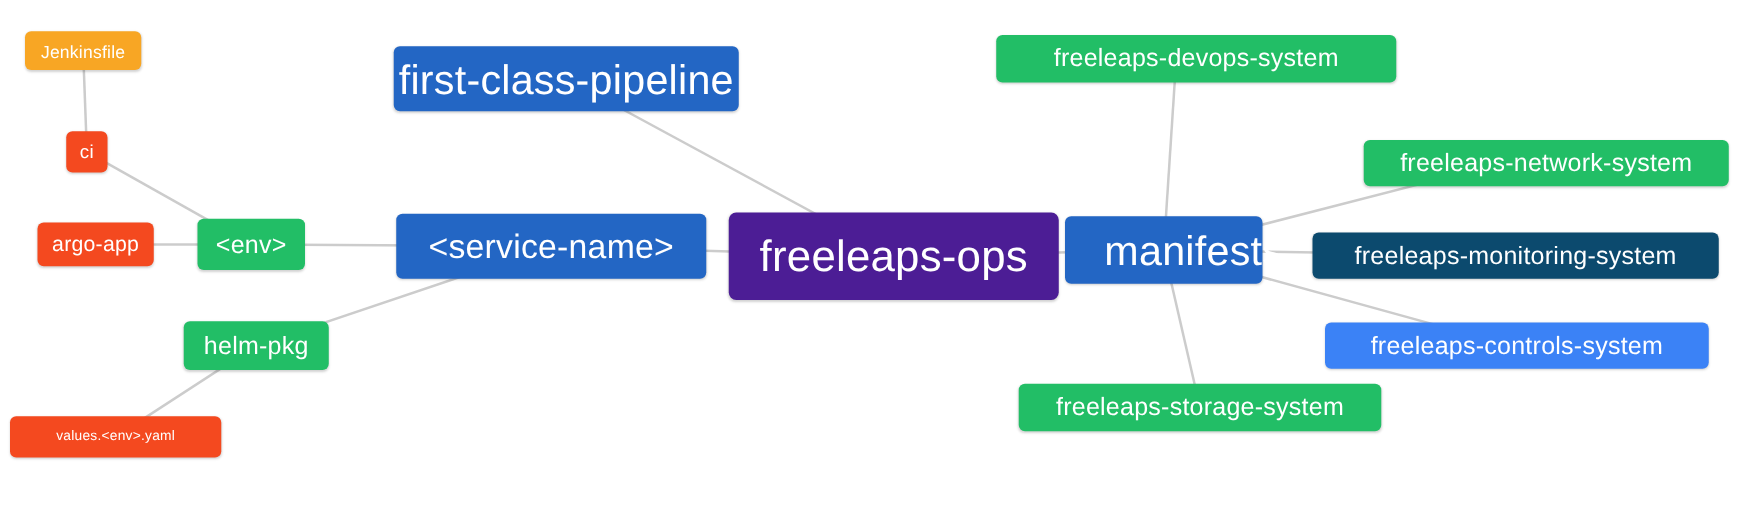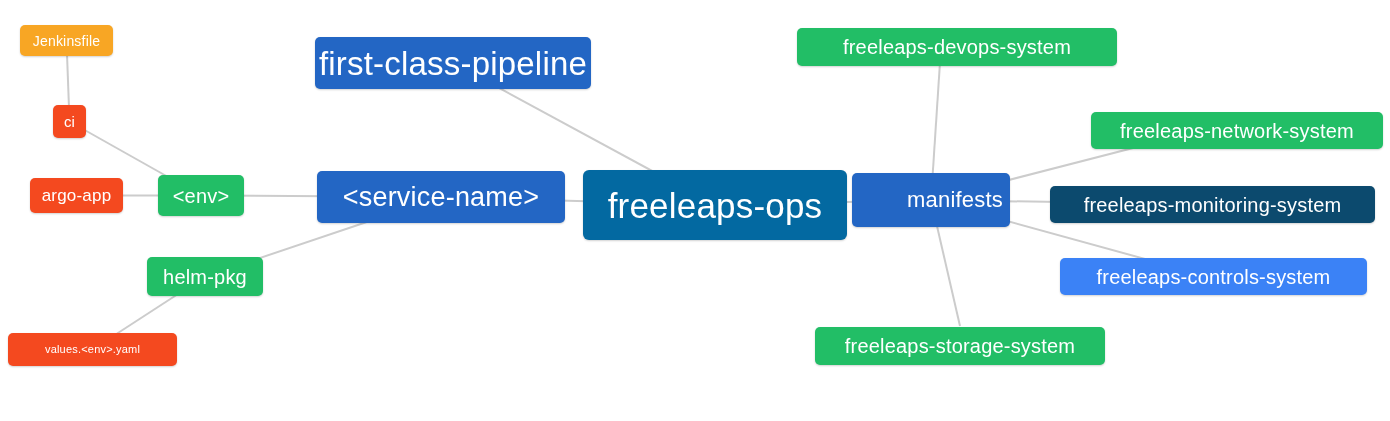--- a/index.html
+++ b/index.html
@@ -61,29 +61,29 @@
       <line x1="441" y1="197" x2="715" y2="205" stroke="#cccccc" stroke-width="2"></line>
       <line x1="453" y1="63" x2="715" y2="205" stroke="#cccccc" stroke-width="2"></line>
       <line x1="715" y1="205" x2="931" y2="200" stroke="#cccccc" stroke-width="2"></line>
       <line x1="931" y1="200" x2="941" y2="47" stroke="#cccccc" stroke-width="2"></line>
       <line x1="931" y1="200" x2="1201" y2="130.5" stroke="#cccccc" stroke-width="2"></line>
       <line x1="931" y1="200" x2="1212.5" y2="204.5" stroke="#cccccc" stroke-width="2"></line>
       <line x1="931" y1="200" x2="1208.5" y2="276.5" stroke="#cccccc" stroke-width="2"></line>
       <line x1="931" y1="200" x2="960" y2="326" stroke="#cccccc" stroke-width="2"></line>
     </svg>
   <div class="node-layer">
-      <div class="node role-root" style="left: 583px; top: 170px; width: 264px; height: 70px; font-size: 35px; background: #0369a1;">freeleaps-ops</div>
+      <div class="node role-root" style="left: 583px; top: 170px; width: 264px; height: 70px; font-size: 35px; background: #4c1d95;">freeleaps-ops</div>
       <div class="node role-branch" style="left: 315px; top: 37px; width: 276px; height: 52px; font-size: 33px; background: rgb(35, 102, 196);">first-class-pipeline</div>
       <div class="node role-branch" style="left: 317px; top: 171px; width: 248px; height: 52px; font-size: 27px; background: rgb(35, 102, 196);">&lt;service-name&gt;</div>
-      <div class="node role-branch" style="left: 852px; top: 173px; width: 158px; height: 54px; font-size: 22px; background: rgb(35, 102, 196); padding-left: 48px;">manifests</div>
+      <div class="node role-branch" style="left: 852px; top: 173px; width: 158px; height: 54px; font-size: 33px; background: rgb(35, 102, 196); padding-left: 48px;">manifests</div>
       <div class="node role-leaf" style="left: 158px; top: 175px; width: 86px; height: 41px; font-size: 20px; background: rgb(34, 190, 102);">&lt;env&gt;</div>
       <div class="node role-leaf" style="left: 147px; top: 257px; width: 116px; height: 39px; font-size: 20px; background: rgb(34, 190, 102);">helm-pkg</div>
       <div class="node role-leaf" style="left: 53px; top: 105px; width: 33px; height: 33px; font-size: 15px; background: rgb(244, 73, 31);">ci</div>
       <div class="node role-leaf" style="left: 30px; top: 178px; width: 93px; height: 35px; font-size: 17px; background: rgb(244, 73, 31);">argo-app</div>
       <div class="node role-leaf" style="left: 8px; top: 333px; width: 169px; height: 33px; font-size: 11px; background: rgb(244, 73, 31);">values.&lt;env&gt;.yaml</div>
       <div class="node role-leaf" style="left: 20px; top: 25px; width: 93px; height: 31px; font-size: 14px; background: rgb(248, 166, 36);">Jenkinsfile</div>
       <div class="node role-leaf" style="left: 797px; top: 28px; width: 320px; height: 38px; font-size: 20px; background: rgb(34, 190, 102);">freeleaps-devops-system</div>
       <div class="node role-leaf" style="left: 1055px; top: 112px; width: 292px; height: 37px; font-size: 20px; background: rgb(34, 190, 102); margin-left: 36px;">freeleaps-network-system</div>
       <div class="node role-leaf" style="left: 1050px; top: 186px; width: 325px; height: 37px; font-size: 20px; background: #0c4a6e;">freeleaps-monitoring-system</div>
       <div class="node role-leaf" style="left: 1060px; top: 258px; width: 307px; height: 37px; font-size: 20px; background: #3b82f6;">freeleaps-controls-system</div>
-      <div class="node role-leaf" style="left: 815px; top: 307px; width: 290px; height: 38px; font-size: 20px; background: rgb(34, 190, 102); margin-top: 20px;">freeleaps-storage-system</div>
+      <div class="node role-leaf" style="left: 815px; top: 307px; width: 290px; height: 38px; font-size: 20px; background: rgb(34, 190, 102);">freeleaps-storage-system</div>
     </div>
 </div>
 
 </body></html>

